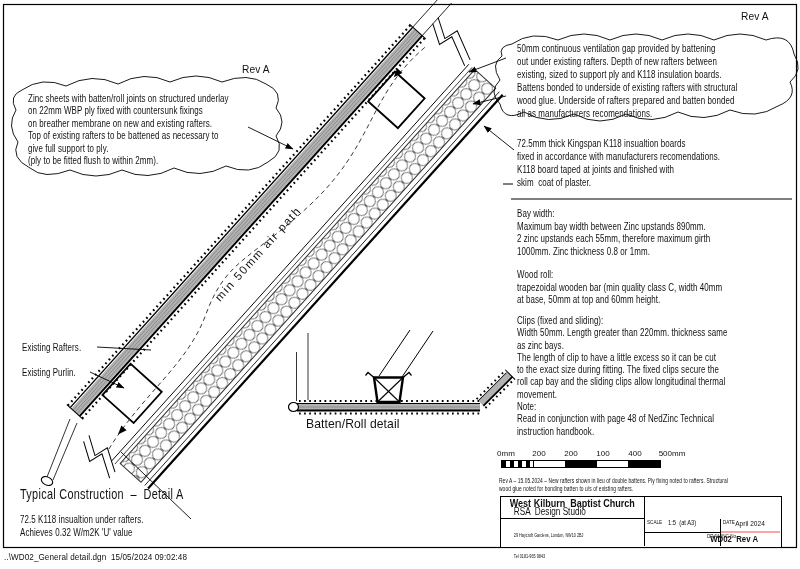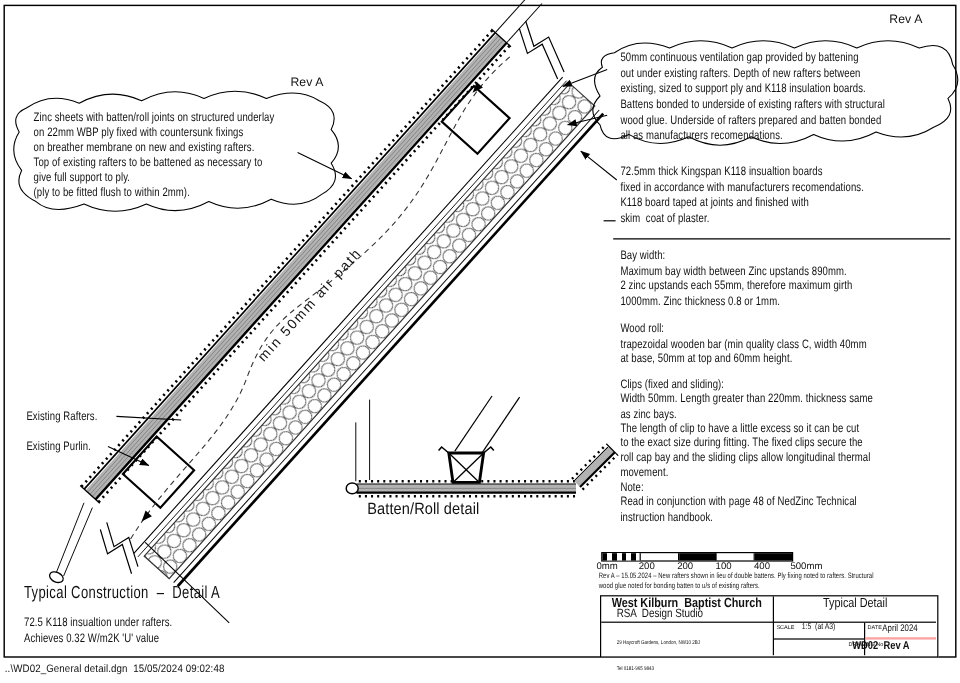--- a/index.html
+++ b/index.html
@@ -7,21 +7,21 @@
         font-family:"Liberation Sans",sans-serif;color:#111}
   #page svg{position:absolute;left:0;top:0}
   #page svg text{font-family:"Liberation Sans",sans-serif}
   .t{position:absolute;white-space:pre;width:max-content;font-size:10.2px;line-height:12.6px;
      letter-spacing:.1px;color:#111}
   .cond{transform:scaleX(.78);transform-origin:0 0}
   .condt{transform:scaleX(.75);transform-origin:0 0}
   .conds{transform:scaleX(.9);transform-origin:0 0}
   .condc{transform:scaleX(.82);transform-origin:50% 50%;white-space:pre}
   
-  .sl{position:absolute;font-size:8px;transform:translateX(-50%);top:467px}
+  .sl{position:absolute;font-size:8px;transform:translateX(-50%);top:449px}
   .sbar{position:absolute;left:501px;top:460px;width:160px;height:8px;display:flex;
         border:1px solid #000;box-sizing:border-box;background:#fff}
   .sg{flex:1 1 0;border-right:1px solid #000}
   .sg:last-child{border-right:none}
   .sg.checker{background:repeating-linear-gradient(90deg,#000 0 4px,#fff 4px 8px)}
   .sg.black{background:#000}
   
   #tblock{position:absolute;left:500px;top:496px;width:282px;height:52px;border:1.5px solid #000;
           box-sizing:border-box;background:#fff}
   .cell{position:absolute;display:flex;justify-content:center;box-sizing:border-box}
@@ -196,23 +196,20 @@
     </div>
   </div>
 
   <div class="t condt" style="left:499px;top:477px;font-size:6.5px;line-height:8.2px">Rev A – 15.05.2024 – New rafters shown in lieu of double battens. Ply fixing noted to rafters. Structural
 wood glue noted for bonding batten to u/s of existing rafters.</div>
 
   <div id="tblock">
     <div class="cell" style="left:0;top:0;width:144px;height:22px;border-right:1px solid #000;border-bottom:1px solid #000">
       <span class="condc" style="font-weight:bold;font-size:11px">West Kilburn  Baptist Church</span>
     </div>
-    <div class="cell" style="left:144px;top:0;width:135px;height:22px;border-bottom:1px solid #000">
-      <span class="condc" style="font-size:11px">Typical Detail</span>
-    </div>
     <div class="cell col" style="left:0;top:22px;width:144px;height:27px;border-right:1px solid #000">
       <span class="condc" style="font-size:10px">RSA  Design Studio</span>
       <span class="condc" style="font-size:4.6px">29 Haycroft Gardens, London, NW10 2BJ</span>
       <span class="condc" style="font-size:4.6px">Tel 0181-965 9843</span>
     </div>
     <div class="cell" style="left:144px;top:22px;width:76px;height:14px;border-right:1px solid #000;border-bottom:1px solid #000">
       <span class="mini">SCALE</span>
       <span class="condc" style="font-size:7px">1:5  (at A3)</span>
     </div>
     <div class="cell" style="left:220px;top:22px;width:59px;height:14px;border-bottom:2px solid #fca5a5">

